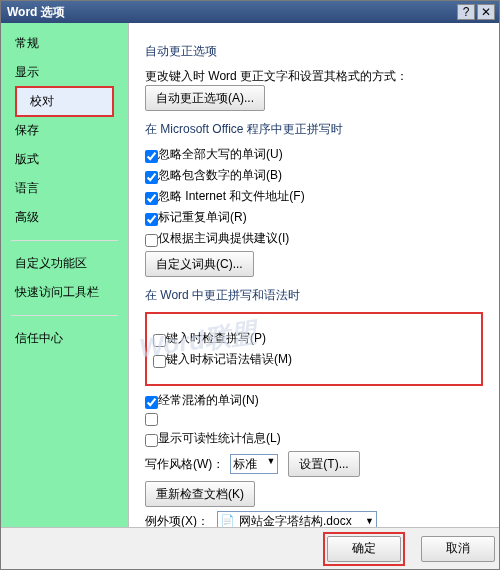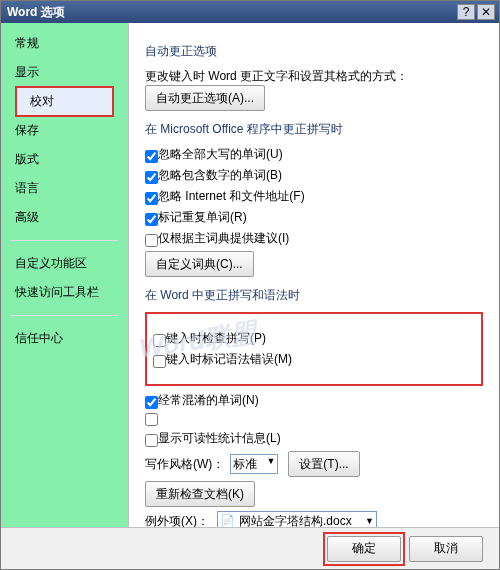--- a/index.html
+++ b/index.html
@@ -17,21 +17,21 @@
 .content{flex:1;background:#fff;overflow-y:auto;padding:10px 16px 60px 16px;position:relative}
 .section-title{color:#1f3a6a;font-weight:normal;margin:10px 0 8px 0}
 .row{margin:4px 0;display:flex;align-items:center;flex-wrap:wrap}
 .indent{margin-left:0}
 .btn{background:linear-gradient(#fdfdfd,#e2e2e2);border:1px solid #999;border-radius:2px;padding:2px 10px;height:26px;display:inline-flex;align-items:center;cursor:default}
 label.ck{display:inline-flex;align-items:flex-end;}
 input[type=checkbox]{width:13px;height:13px}
 .tri{font-size:9px;margin-left:2px}
 .redbox{border:2px solid #d33;padding:12px 6px;margin:6px 0}
 .select{border:1px solid #7a9ac0;height:20px;padding:1px 2px;background:#fff}
-.footer{height:42px;border-top:1px solid #c0c0c0;background:#f0f0f0;display:flex;justify-content:flex-end;align-items:center;padding:0 16px;gap:4px}
+.footer{height:42px;border-top:1px solid #c0c0c0;background:#f0f0f0;display:flex;justify-content:flex-end;align-items:center;padding:0 4px;gap:16px}
 .footer .btn{min-width:74px;justify-content:center}
 .footer .fb-red{border:2px solid #d33;padding:2px}
 .watermark{position:absolute;left:10px;top:300px;color:#cfd8e8;font-size:26px;font-style:italic;font-weight:bold;transform:rotate(-8deg);pointer-events:none;opacity:.6}
 .content::-webkit-scrollbar{width:16px}
 .content::-webkit-scrollbar-track{background:#eee;border-left:1px solid #ccc}
 .content::-webkit-scrollbar-thumb{background:#c4c4c4;border:1px solid #999}
 </style>
 </head>
 <body>
 

